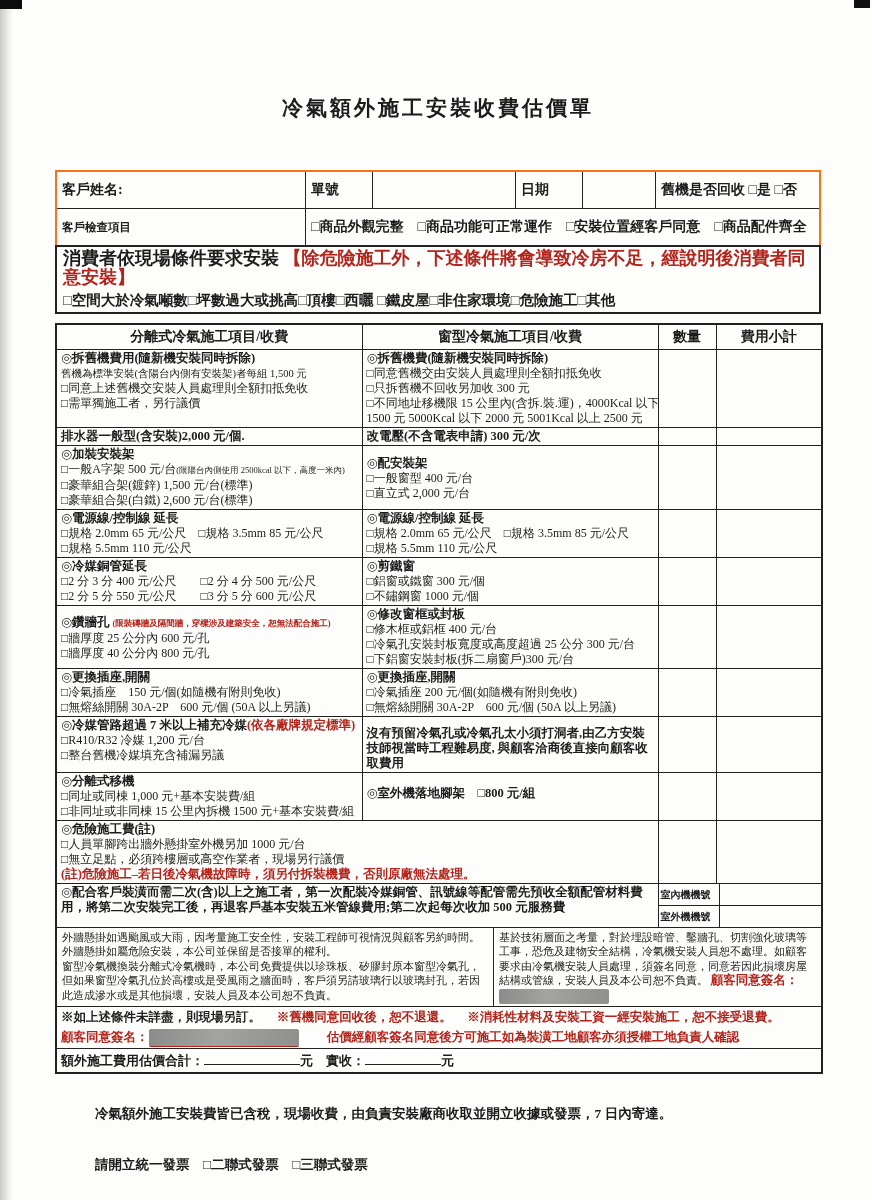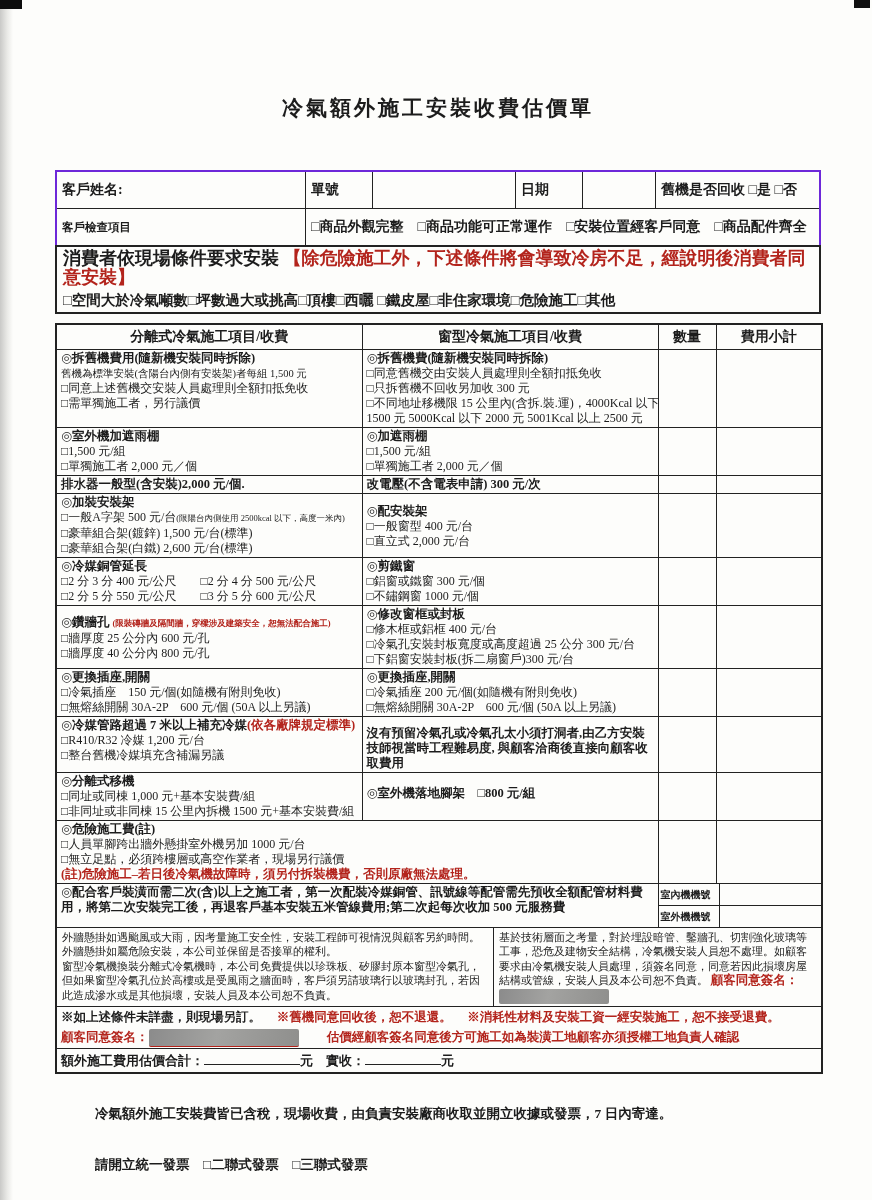--- a/index.html
+++ b/index.html
@@ -7,21 +7,21 @@
          font-family:"Liberation Serif","DejaVu Serif",serif;color:#1c1c1c;}
   .edge-left{position:absolute;left:0;top:0;width:13px;height:1200px;
              background:linear-gradient(to right,#c9c9c7,#e9e9e6 55%,#fdfdfb);}
   .mark-tl{position:absolute;left:0;top:0;width:22px;height:9px;background:#0d0d0d;}
   .mark-tr{position:absolute;right:2px;top:0;width:16px;height:8px;background:#111;}
   .content{position:absolute;left:55px;top:94px;width:766px;}
   .title{text-align:center;font-size:21px;font-weight:bold;letter-spacing:3px;margin:0 0 7px 0;}
 
   table{border-collapse:collapse;width:100%;}
   .hdr td,.consumer td,.main td,.main th{border:1.6px solid #222;}
-  .hdr{border:2px solid #6d28d9;margin-top:48px;}
+  .hdr{border:2px solid #f97316;margin-top:48px;}
   .hdr td{font-size:14px;font-weight:bold;padding:3px 5px;height:30px;vertical-align:middle;white-space:nowrap;}
   .hdr .small-label{font-size:11.5px;}
   .consumer{border:2px solid #222;margin-top:-2px;}
   .consumer td{padding:2px 6px;font-size:18px;font-weight:bold;line-height:19px;}
   .red{color:#b3241c;}
 
   .main{border:2px solid #222;margin-top:9px;table-layout:fixed;padding-left:44px;}
   .main th{font-size:14px;font-weight:bold;padding:3px 2px;text-align:center;}
   .main td{padding:1px 4px;vertical-align:top;font-size:12px;line-height:15px;}
   .line{white-space:nowrap;}
@@ -114,34 +114,20 @@
           <div class="line bt">◎拆舊機費(隨新機安裝同時拆除)</div>
           <div class="line">□同意舊機交由安裝人員處理則全額扣抵免收</div>
           <div class="line">□只拆舊機不回收另加收 300 元</div>
           <div class="line">□不同地址移機限 15 公里內(含拆.裝.運)，4000Kcal 以下</div>
           <div class="line">1500 元 5000Kcal 以下 2000 元 5001Kcal 以上 2500 元</div>
         </td>
         <td></td>
             <td></td>
       </tr>
 
-      <tr>
-        <td>
-          <div class="line bt">◎室外機加遮雨棚</div>
-          <div class="line">□1,500 元/組</div>
-          <div class="line">□單獨施工者 2,000 元／個</div>
-        </td>
-        <td>
-          <div class="line bt">◎加遮雨棚</div>
-          <div class="line">□1,500 元/組</div>
-          <div class="line">□單獨施工者 2,000 元／個</div>
-        </td>
-        <td></td>
-            <td></td>
-      </tr>
 
       <tr>
         <td>
               <div class="line bt">排水器一般型(含安裝)2,000 元/個.</div>
             </td>
         <td>
               <div class="line bt">改電壓(不含電表申請) 300 元/次</div>
             </td>
         <td></td>
             <td></td>
@@ -157,20 +143,34 @@
         <td>
           <div style="padding-top:9px" class="line bt">◎配安裝架</div>
           <div class="line">□一般窗型 400 元/台</div>
           <div class="line">□直立式 2,000 元/台</div>
         </td>
         <td></td>
             <td></td>
       </tr>
 
 
+      <tr>
+        <td>
+          <div class="line bt">◎電源線/控制線 延長</div>
+          <div class="line">□規格 2.0mm 65 元/公尺　□規格 3.5mm 85 元/公尺</div>
+          <div class="line">□規格 5.5mm 110 元/公尺</div>
+        </td>
+        <td>
+          <div class="line bt">◎電源線/控制線 延長</div>
+          <div class="line">□規格 2.0mm 65 元/公尺　□規格 3.5mm 85 元/公尺</div>
+          <div class="line">□規格 5.5mm 110 元/公尺</div>
+        </td>
+        <td></td>
+            <td></td>
+      </tr>
 
       <tr>
         <td>
           <div class="line bt">◎冷媒銅管延長</div>
           <div class="line">□2 分 3 分 400 元/公尺　　□2 分 4 分 500 元/公尺</div>
           <div class="line">□2 分 5 分 550 元/公尺　　□3 分 5 分 600 元/公尺</div>
         </td>
         <td>
           <div class="line bt">◎剪鐵窗</div>
           <div class="line">□鋁窗或鐵窗 300 元/個</div>

